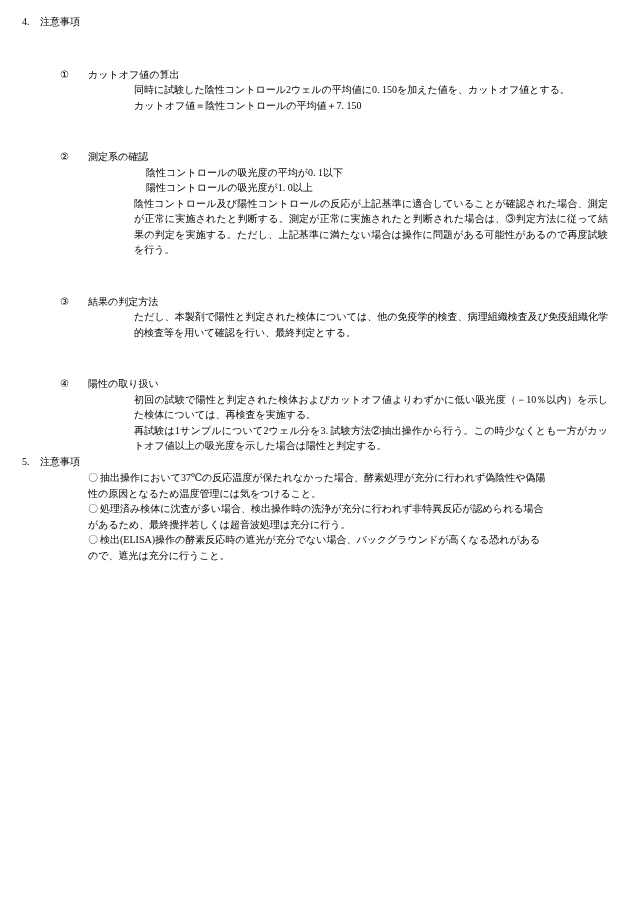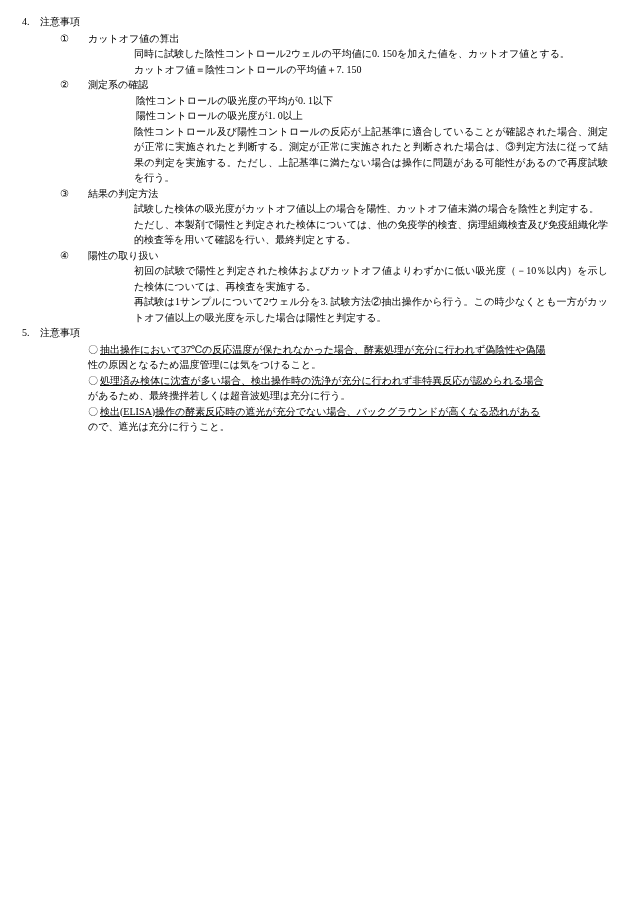--- a/index.html
+++ b/index.html
@@ -46,44 +46,44 @@
   .item-head {
     display: flex;
     align-items: baseline;
   }
   .item-num {
     width: 28px;
     flex: 0 0 28px;
   }
   .item-title {
     flex: 1 1 auto;
+    margin-top: 36px;
   }
   .para {
     margin-left: 28px;
     text-align: justify;
     padding-left: 46px;
   }
   .para.sub {
-    margin-left: 30px;
+    margin-left: 40px;
   }
   .bullets {
     margin-left: 46px;
   }
   .bullet {
     display: flex;
     align-items: baseline;
     margin-left: 28px;
   }
   .bullet-mark {
     flex: 0 0 12px;
   }
   .bullet-text {
     flex: 1 1 auto;
     text-align: justify;
-    text-decoration: underline;
   }
   .bullet-cont {
     margin-left: 28px;
     text-align: justify;
   }
 </style>
 </head>
 <body>
 
 <div class="page">
@@ -111,21 +111,20 @@
       <div class="para sub">陰性コントロールの吸光度の平均が0. 1以下</div>
       <div class="para sub">陽性コントロールの吸光度が1. 0以上</div>
       <div class="para">陰性コントロール及び陽性コントロールの反応が上記基準に適合していることが確認された場合、測定が正常に実施されたと判断する。測定が正常に実施されたと判断された場合は、③判定方法に従って結果の判定を実施する。ただし、上記基準に満たない場合は操作に問題がある可能性があるので再度試験を行う。</div>
     </div>
 
     <div class="item">
       <div class="item-head">
         <span class="item-num">③</span>
         <span class="item-title">結果の判定方法</span>
       </div>
-      <div class="para">試験した検体の吸光度がカットオフ値以上の場合を陽性、カットオフ値未満の場合を陰性と判定する。</div>
       <div class="para">ただし、本製剤で陽性と判定された検体については、他の免疫学的検査、病理組織検査及び免疫組織化学的検査等を用いて確認を行い、最終判定とする。</div>
     </div>
 
     <div class="item">
       <div class="item-head">
         <span class="item-num">④</span>
         <span class="item-title">陽性の取り扱い</span>
       </div>
       <div class="para">初回の試験で陽性と判定された検体およびカットオフ値よりわずかに低い吸光度（－10％以内）を示した検体については、再検査を実施する。</div>
       <div class="para">再試験は1サンプルについて2ウェル分を3. 試験方法②抽出操作から行う。この時少なくとも一方がカットオフ値以上の吸光度を示した場合は陽性と判定する。</div>

